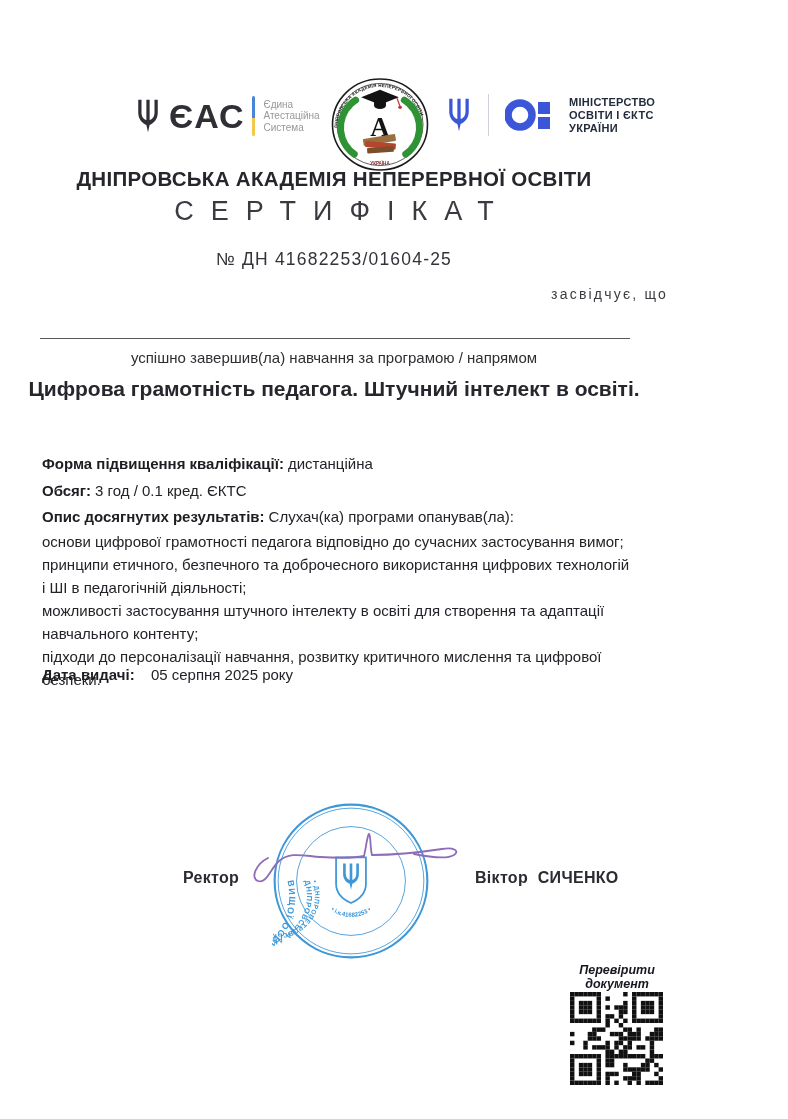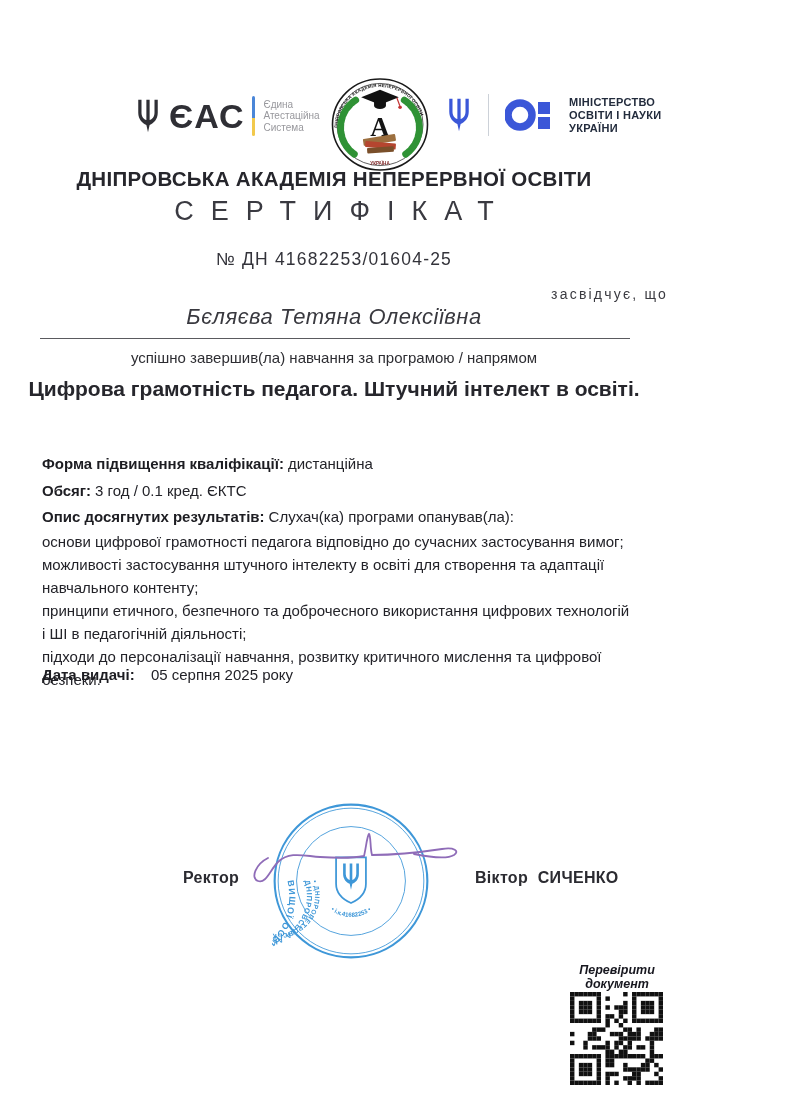--- a/index.html
+++ b/index.html
@@ -103,44 +103,43 @@
         <use href="#tryzub"></use>
       </svg>
     <span class="mon-div"></span>
     <svg width="48" height="36" viewBox="0 0 48 36">
       <circle cx="15" cy="18" r="12" fill="none" stroke="#3b57d8" stroke-width="7.5"></circle>
       <rect x="33" y="5" width="12" height="12" fill="#3b57d8"></rect>
       <rect x="33" y="20" width="12" height="12" fill="#3b57d8"></rect>
     </svg>
     <span class="mon-lines">
       <div>МІНІСТЕРСТВО</div>
-      <div>ОСВІТИ І НАУКИ</div>
+      <div>ОСВІТИ І ЄКТС</div>
       <div>УКРАЇНИ</div>
     </span>
   </div>
 
   <div class="abs center academy-name">ДНІПРОВСЬКА АКАДЕМІЯ НЕПЕРЕРВНОЇ ОСВІТИ</div>
   <div class="abs center cert-word">СЕРТИФІКАТ</div>
   <div class="abs center cert-number">№ ДН  41682253/01604-25</div>
   <div class="abs center certifies">засвідчує, що</div>
-  <div class="abs center holder">Бєляєва Тетяна Олексіївна</div>
   <div class="abs name-rule"></div>
   <div class="abs center program"><span>Цифрова грамотність педагога. Штучний інтелект в освіті.</span></div>
   <div class="abs center completion">успішно завершив(ла) навчання за програмою / напрямом</div>
 
   <div class="abs fields">
     <p><span class="b">Форма підвищення кваліфікації:</span><span class="v">дистанційна</span></p>
     <p><span class="b">Обсяг:</span><span class="v">3 год / 0.1 кред. ЄКТС</span></p>
     <p><span class="b">Опис досягнутих результатів:</span><span class="v">Слухач(ка) програми опанував(ла):</span></p>
   </div>
 
   <div class="abs results">
     <p>основи цифрової грамотності педагога відповідно до сучасних застосування вимог;</p>
+    <p>принципи етичного, безпечного та доброчесного використання цифрових технологій і ШІ в педагогічній діяльності;</p>
     <p>можливості застосування штучного інтелекту в освіті для створення та адаптації навчального контенту;</p>
-    <p>принципи етичного, безпечного та доброчесного використання цифрових технологій і ШІ в педагогічній діяльності;</p>
     <p>підходи до персоналізації навчання, розвитку критичного мислення та цифрової безпеки.</p>
   </div>
 
   <div class="abs date-row">
     <span class="b">Дата видачі:</span>
     <span class="v" style="margin-left:12px">05 серпня 2025 року</span>
   </div>
 
   <div class="abs rector-label">Ректор</div>
   <div class="abs signer-name">Віктор СИЧЕНКО</div>

